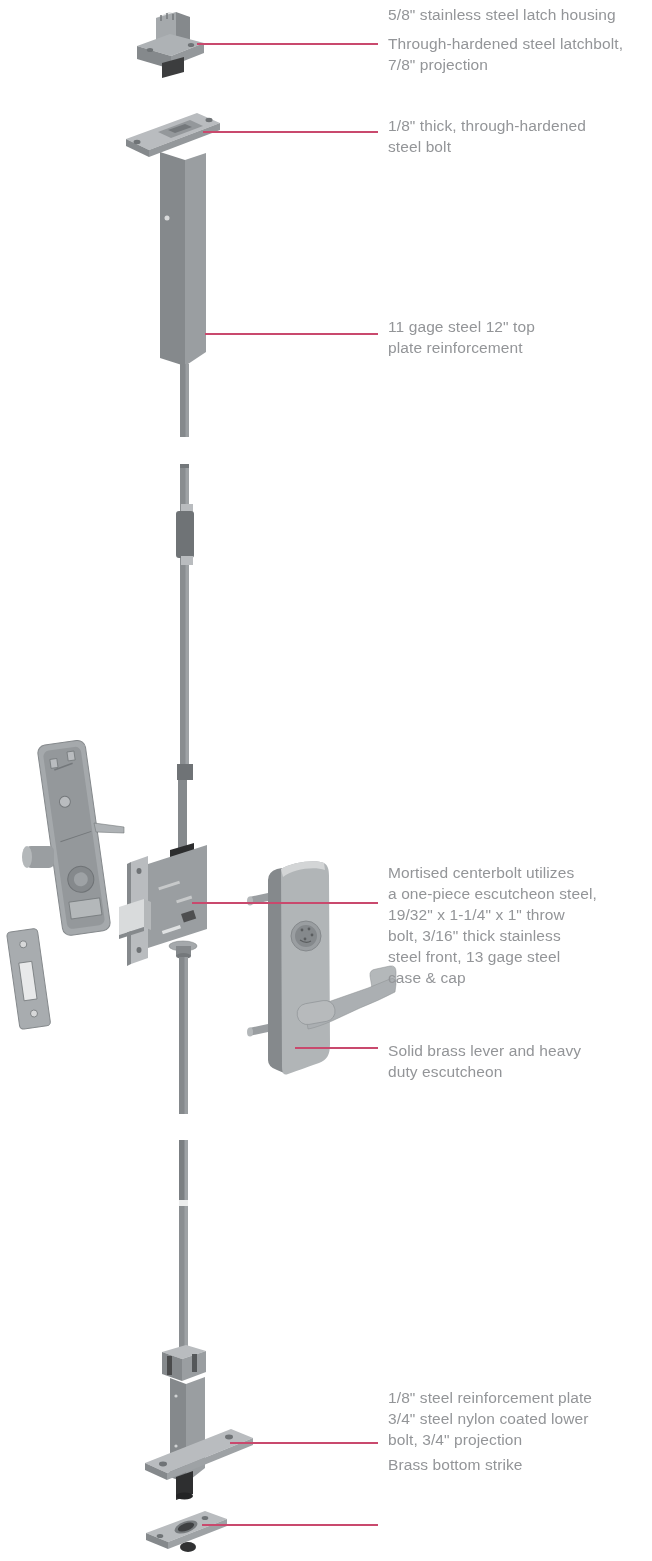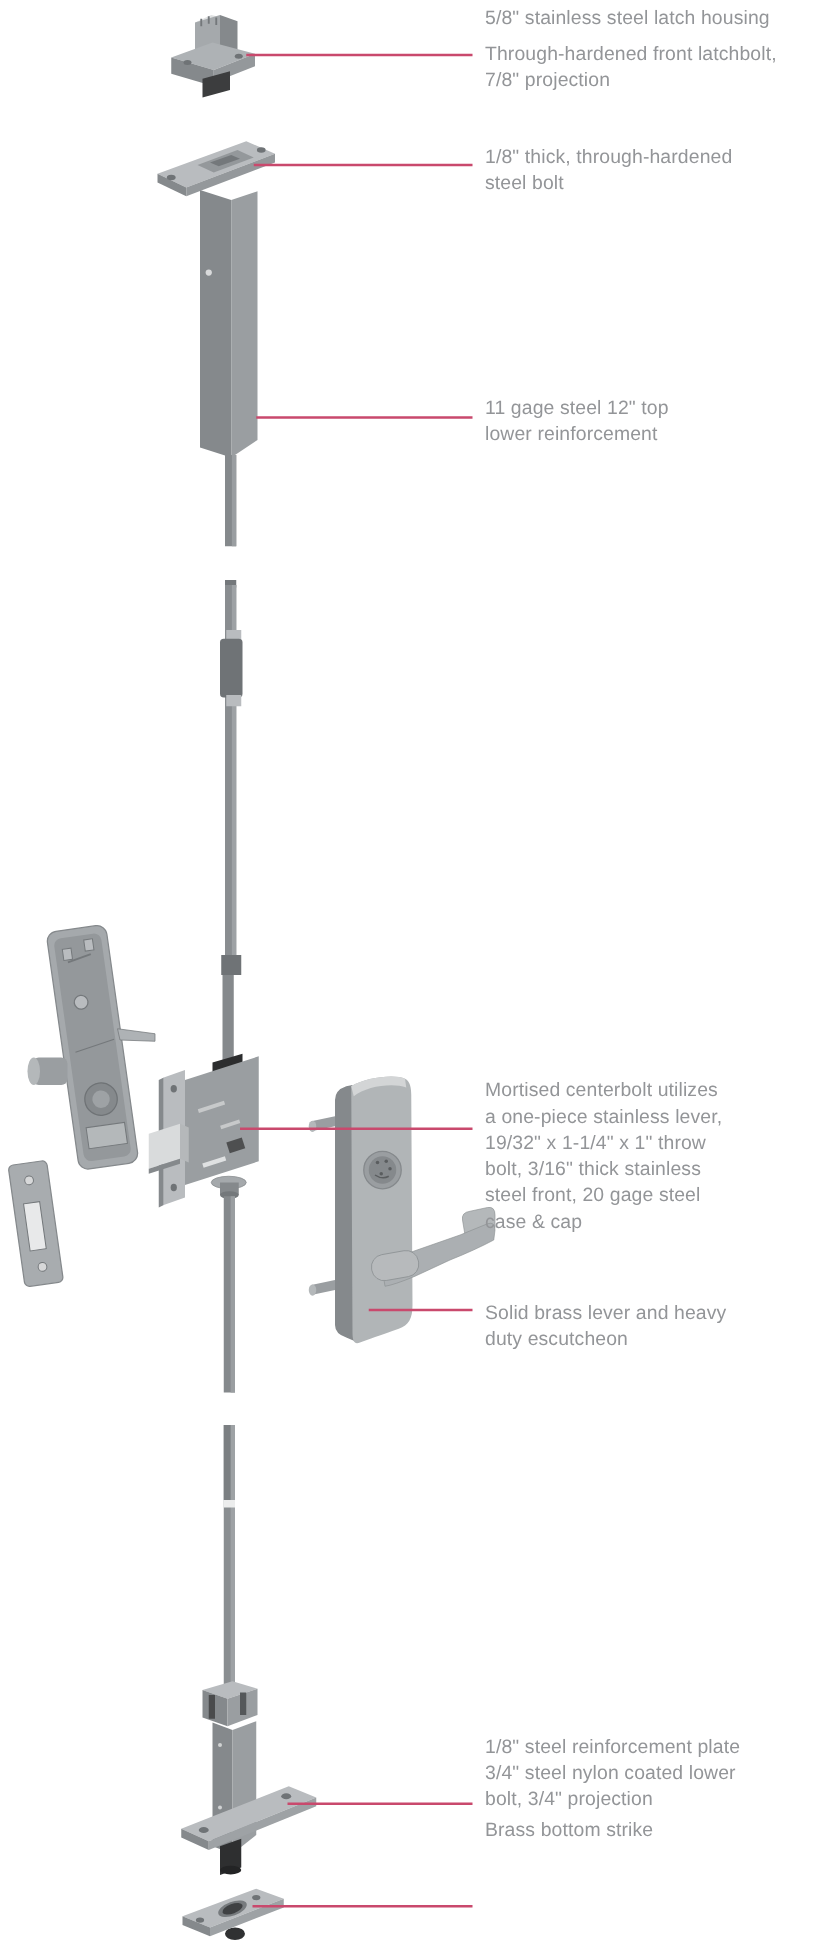--- a/index.html
+++ b/index.html
@@ -193,40 +193,40 @@
   <div class="leader" style="left:192px;top:902px;width:186px"></div>
   <div class="leader" style="left:295px;top:1047px;width:83px"></div>
   <div class="leader" style="left:230px;top:1442px;width:148px"></div>
   <div class="leader" style="left:202px;top:1524px;width:176px"></div>
 
   <div class="callout" style="top:4px">
     <span class="line">5/8" stainless steel latch housing</span>
   </div>
 
   <div class="callout" style="top:33px">
-    <span class="line">Through-hardened front latchbolt,</span>
+    <span class="line">Through-hardened steel latchbolt,</span>
     <span class="line">7/8" projection</span>
   </div>
 
   <div class="callout" style="top:115px">
     <span class="line">1/8" thick, through-hardened</span>
     <span class="line">steel bolt</span>
   </div>
 
   <div class="callout" style="top:316px">
     <span class="line">11 gage steel 12" top</span>
-    <span class="line">lower reinforcement</span>
+    <span class="line">plate reinforcement</span>
   </div>
 
   <div class="callout" style="top:862px">
     <span class="line">Mortised centerbolt utilizes</span>
-    <span class="line">a one-piece stainless lever,</span>
+    <span class="line">a one-piece escutcheon steel,</span>
     <span class="line">19/32" x 1-1/4" x 1" throw</span>
     <span class="line">bolt, 3/16" thick stainless</span>
-    <span class="line">steel front, 20 gage steel</span>
+    <span class="line">steel front, 13 gage steel</span>
     <span class="line">case &amp; cap</span>
   </div>
 
   <div class="callout" style="top:1040px">
     <span class="line">Solid brass lever and heavy</span>
     <span class="line">duty escutcheon</span>
   </div>
 
   <div class="callout" style="top:1387px">
     <span class="line">1/8" steel reinforcement plate</span>

